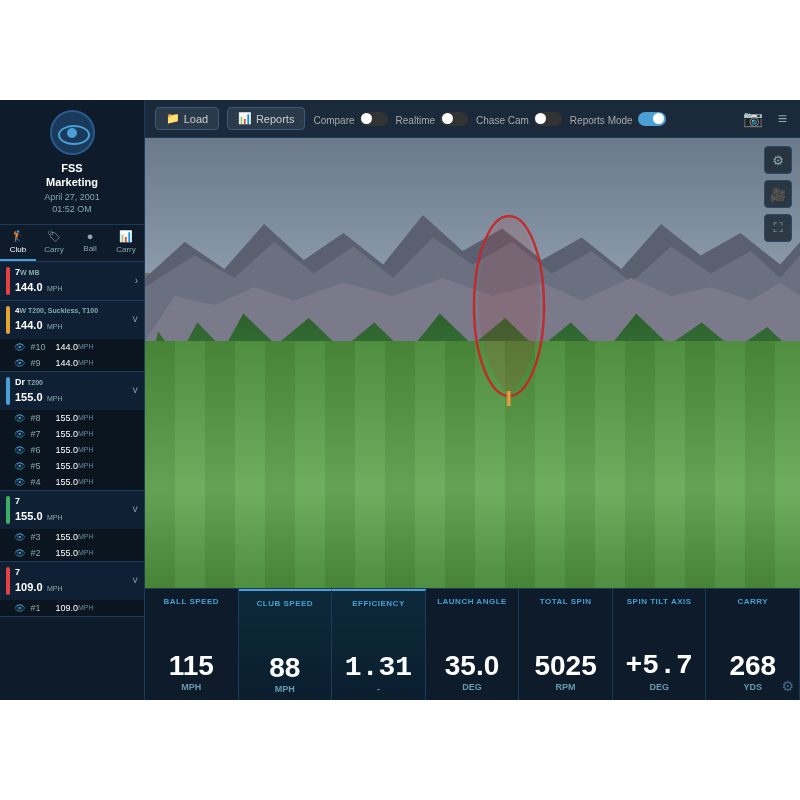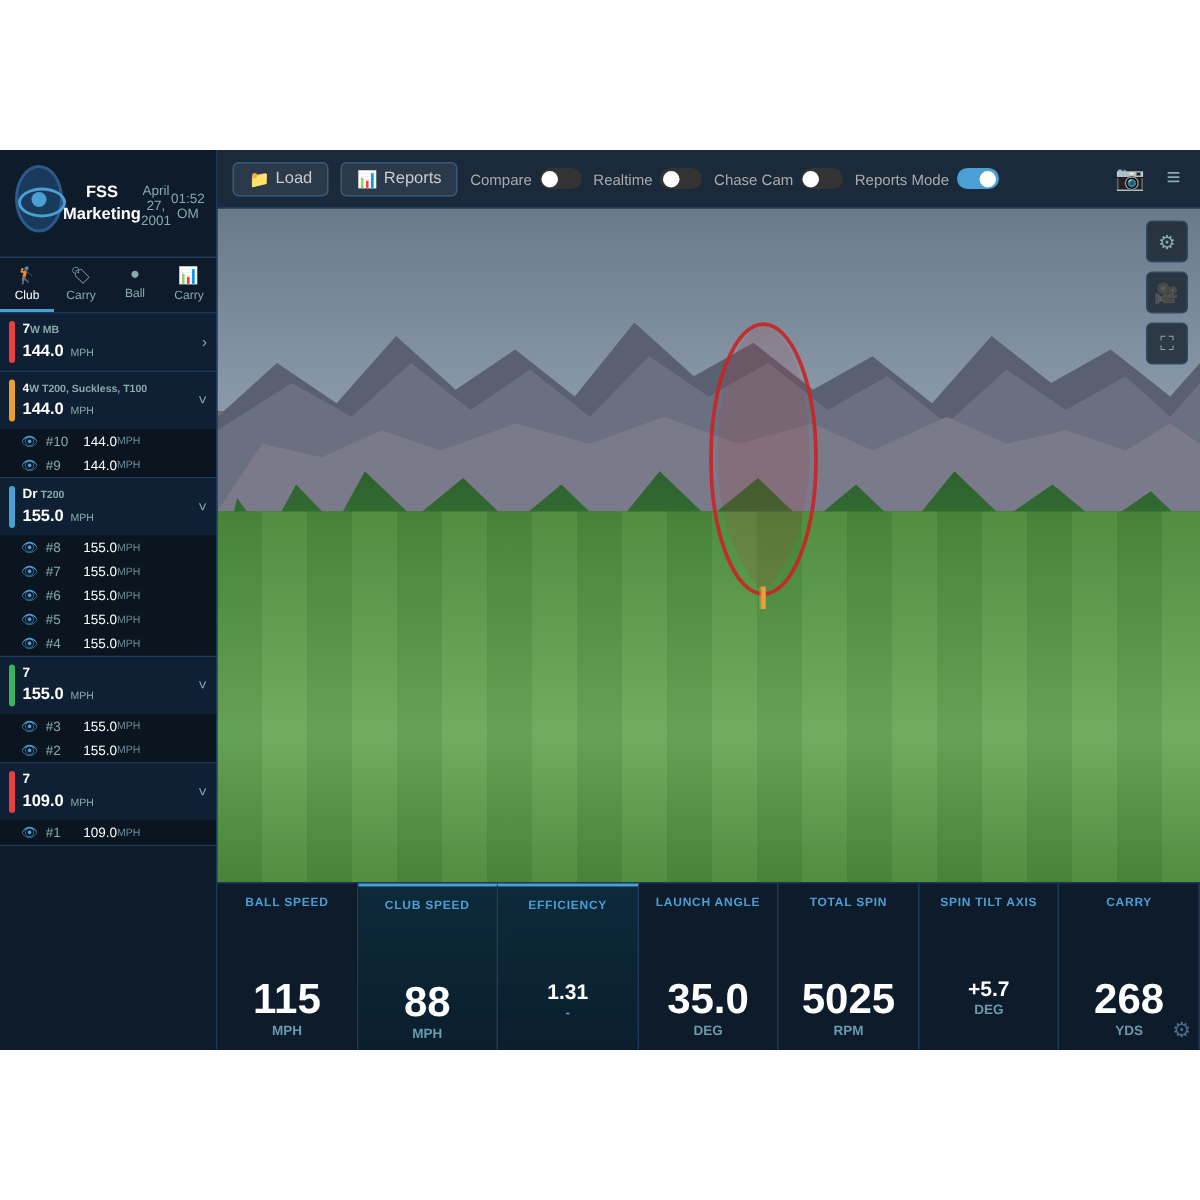--- a/index.html
+++ b/index.html
@@ -27,21 +27,21 @@
       background: #0d1b2a;
       display: flex;
       flex-direction: column;
       flex-shrink: 0;
       border-right: 1px solid #1e3a5a;
     }
     .sidebar-header {
       background: #0d1b2a;
       padding: 10px;
       display: flex;
-      flex-direction: row;
+      flex-direction: column;
       align-items: center;
       border-bottom: 1px solid #1e3a5a;
     }
     .logo-circle {
       width: 45px;
       height: 45px;
       border-radius: 50%;
       background: #1a3a5c;
       border: 2px solid #2a5a8c;
       display: flex;
@@ -406,21 +406,21 @@
       margin-bottom: 4px;
     }
     .stat-value {
       color: #fff;
       font-size: 28px;
       font-weight: bold;
       line-height: 1;
       font-family: 'Arial', sans-serif;
       margin-top: 42px;
     }
-    .stat-value.medium { font-size: 14px; }
+    .stat-value.medium { font-size: 28px; font-family: Liberation Mono, monospace; }
     .stat-unit {
       color: #6a9ab0;
       font-size: 9px;
       font-weight: bold;
       margin-top: 2px;
     }
     .stat-highlight {
       background: linear-gradient(to bottom, #0d2a3a, #0a1e2e);
       border-top: 2px solid #4a9fd4;
     }

